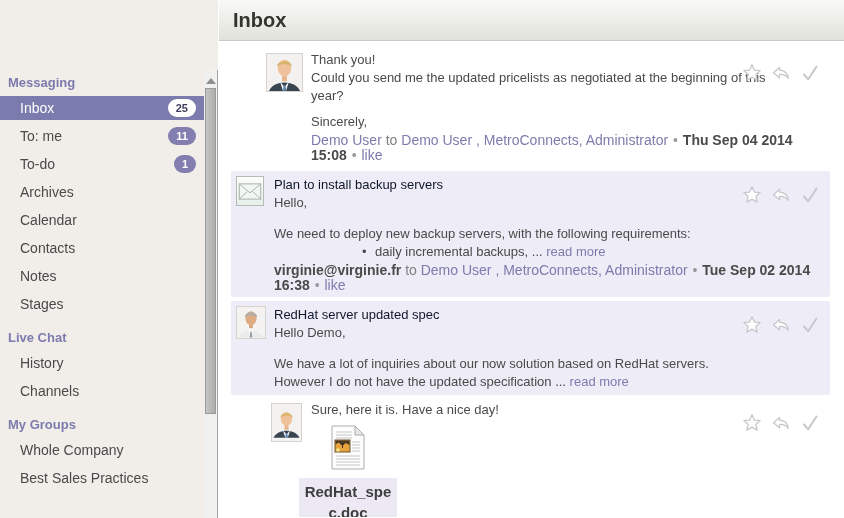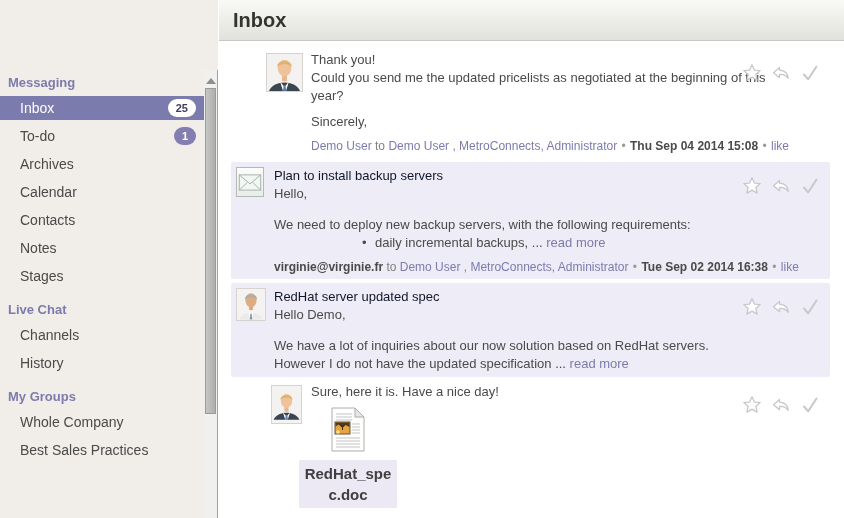--- a/index.html
+++ b/index.html
@@ -65,21 +65,21 @@
   .wrap { max-width:455px; }
   .mt { margin-top:13px; }
   .closing { margin-top:8px; }
 
   .msg2-list { margin:0; padding:0 0 0 88px; list-style:none; }
   .msg2-list li { position:relative; padding-left:13px; }
   .msg2-list li::before { content:"\2022"; position:absolute; left:0; top:0; color:#4A4A4A; }
 
   .rlink { color:#7C7BAD; text-decoration:none; cursor:pointer; }
 
-  .msg-footer { margin-top:8px; font-size:12px; line-height:15px; color:#8A8A8A; }
+  .msg-footer { margin-top:2px; font-size:14px; line-height:15px; color:#8A8A8A; }
   .flink { color:#7C7BAD; text-decoration:none; cursor:pointer; }
   .fplain { color:#4A4A4A; font-weight:bold; }
   .fto { color:#7F7F7F; }
   .fsep { color:#9A9A9A; padding:0 1px; }
   .fdate { color:#4A4A4A; font-weight:bold; }
 
   .attach { display:inline-block; width:98px; text-align:center; margin:6px 0 0 -12px; cursor:pointer; }
   .attach-icon { width:34px; height:45px; margin:0 auto; }
   .attach-icon svg { display:block; }
   .attach-name { margin-top:8px; background:#ECE9F4; padding:3px 2px; font-size:15px;
@@ -90,20 +90,24 @@
 
 <div class="sidebar">
 
   <div class="side-menu">
     <div class="side-section first">Messaging</div>
     <div class="side-item selected">
       <span>Inbox</span>
       <span class="badge light">25</span>
     </div>
     <div class="side-item">
+      <span>To: me</span>
+      <span class="badge">11</span>
+    </div>
+    <div class="side-item">
       <span>To-do</span>
       <span class="badge">1</span>
     </div>
     <div class="side-item">
       <span>Archives</span>
     </div>
 
     <div class="side-item">
       <span>Calendar</span>
     </div>
@@ -112,24 +116,24 @@
     </div>
     <div class="side-item">
       <span>Notes</span>
     </div>
     <div class="side-item">
       <span>Stages</span>
     </div>
 
     <div class="side-section">Live Chat</div>
     <div class="side-item">
+      <span>History</span>
+    </div>
+    <div class="side-item">
       <span>Channels</span>
-    </div>
-    <div class="side-item">
-      <span>History</span>
     </div>
 
     <div class="side-section">My Groups</div>
     <div class="side-item">
       <span>Whole Company</span>
     </div>
     <div class="side-item">
       <span>Best Sales Practices</span>
     </div>
   </div>

